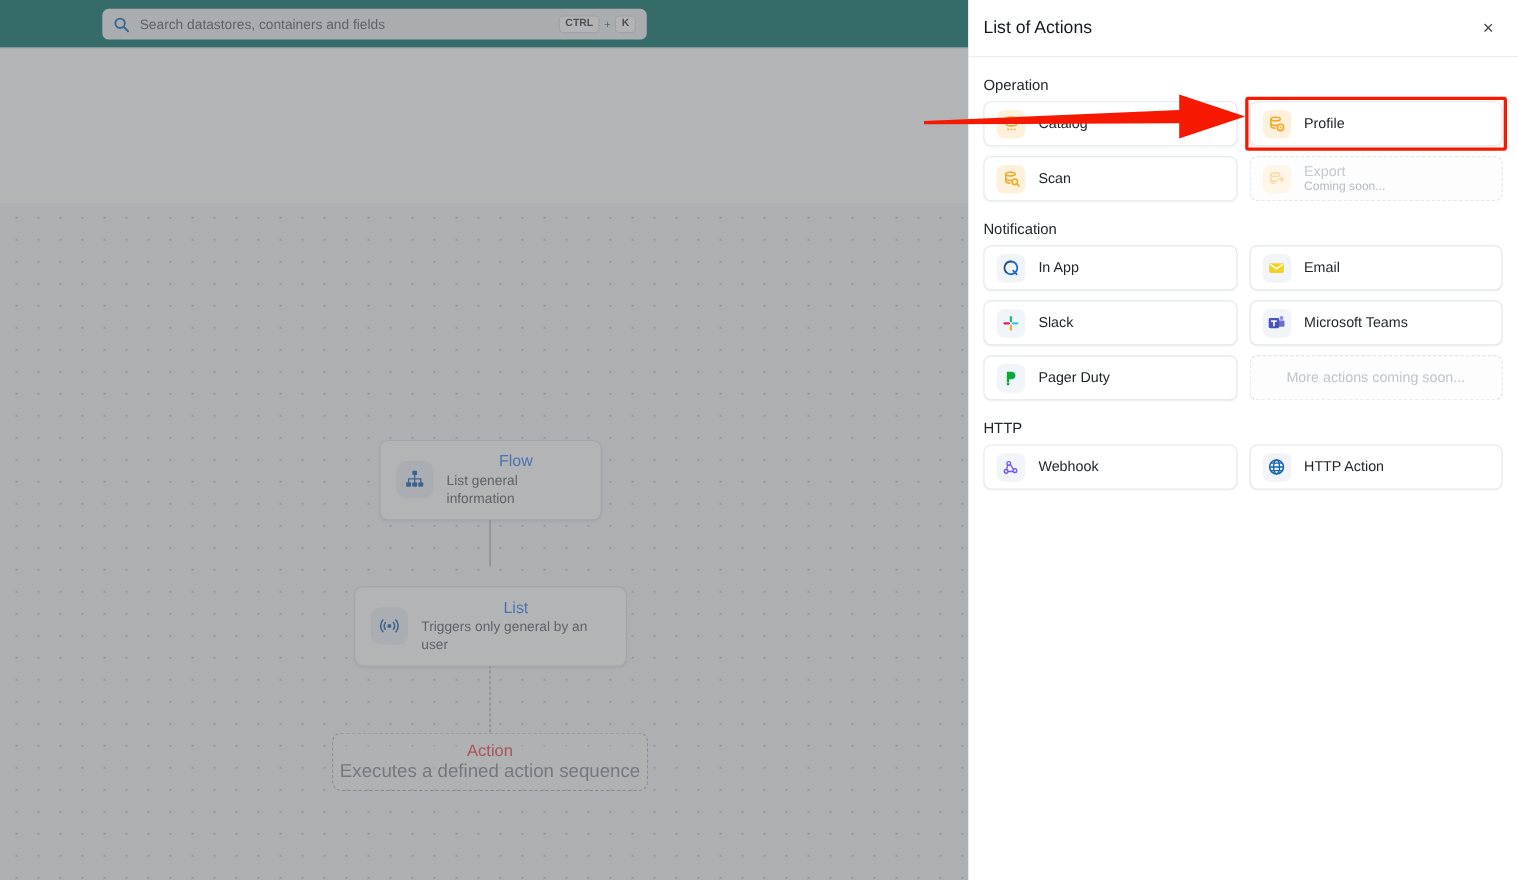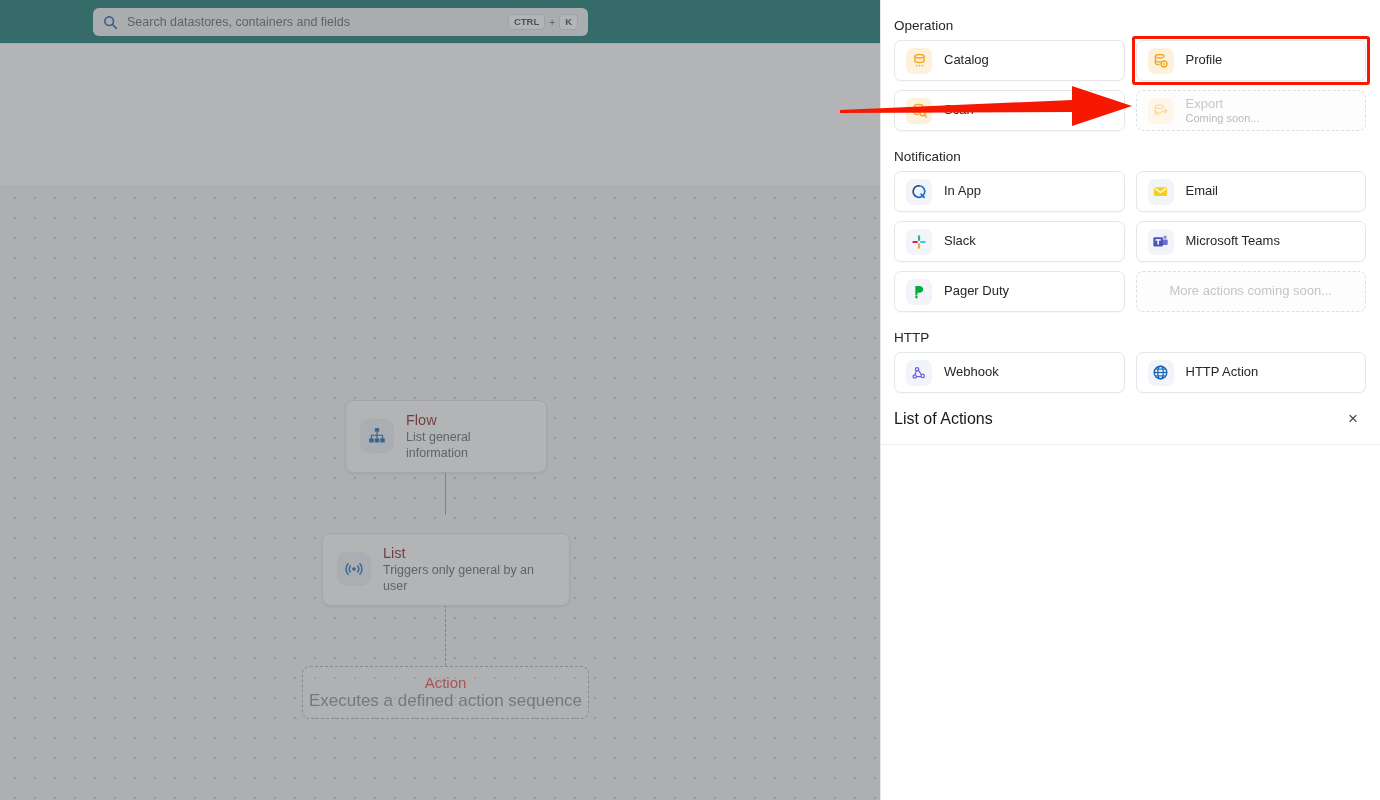--- a/index.html
+++ b/index.html
@@ -55,21 +55,21 @@
 
   .node {
     position: absolute; display: flex; align-items: center; gap: 12px;
     background: #ffffff; border: 1px solid #dfe3e7; border-radius: 8px;
     padding: 10px 14px; box-shadow: 0 1px 3px rgba(16,24,40,.08);
   }
   .node .nicon {
     width: 34px; height: 34px; border-radius: 9px; background: #eef2f7;
     display: flex; align-items: center; justify-content: center; flex: 0 0 auto;
   }
-  .node .ntitle { font-size: 14.5px; color: #7f1d1d; line-height: 1.25; }
+  .node .ntitle { font-size: 14.5px; color: #3b82f6; line-height: 1.25; text-align: center; }
   .node .nsub { font-size: 12.5px; color: #5d646c; line-height: 1.3; }
 
   #node-action {
     position: absolute; left: 302px; top: 666px; width: 287px; height: 53px;
     border: 1px dashed #aab1b8; border-radius: 8px; background: rgba(255,255,255,.35);
     display: flex; flex-direction: column; align-items: center; justify-content: center;
   }
   #node-action .ntitle { font-size: 15px; color: #ef4444; }
   #node-action .nsub { font-size: 17px; color: #878e95; }
 
@@ -206,20 +206,25 @@
     <div id="node-action">
       <span class="ntitle">Action</span>
       <span class="nsub">Executes a defined action sequence</span>
     </div>
 
     <div id="dim"></div>
   </div>
 
   <div id="panel">
 
+    <div id="panel-head">
+      <span id="panel-title">List of Actions</span>
+      <span id="panel-close">×</span>
+    </div>
+
     <div id="panel-body">
 
       <div class="sec-title">Operation</div>
       <div class="grid">
 
         <div class="card">
           <span class="cicon ibg-amber">
             <svg viewBox="0 0 20 20" width="17" height="17">
               <ellipse cx="10" cy="5" rx="5.4" ry="2.1" fill="none" stroke="#f5a623" stroke-width="1.7"></ellipse>
               <path d="M4.6 5v5.2c0 1.16 2.42 2.1 5.4 2.1s5.4-.94 5.4-2.1V5" fill="none" stroke="#f5a623" stroke-width="1.7"></path>
@@ -365,24 +370,19 @@
               <line x1="2.6" y1="10" x2="17.4" y2="10" stroke="#1866b4" stroke-width="1.5"></line>
               <line x1="4.1" y1="6" x2="15.9" y2="6" stroke="#1866b4" stroke-width="1.3"></line>
               <line x1="4.1" y1="14" x2="15.9" y2="14" stroke="#1866b4" stroke-width="1.3"></line>
             </svg>
           </span>
           <span class="clabel">HTTP Action</span>
         </div>
       </div>
 
     </div>
-
-    <div id="panel-head">
-      <span id="panel-title">List of Actions</span>
-      <span id="panel-close">×</span>
-    </div>
   </div>
 
   <svg id="arrow" viewBox="0 0 295 46">
     <polygon points="0,28 232,18 232,4 292,24 232,44 232,30 0,31" fill="#f71802"></polygon>
   </svg>
 
 </div>
 
 </body></html>

